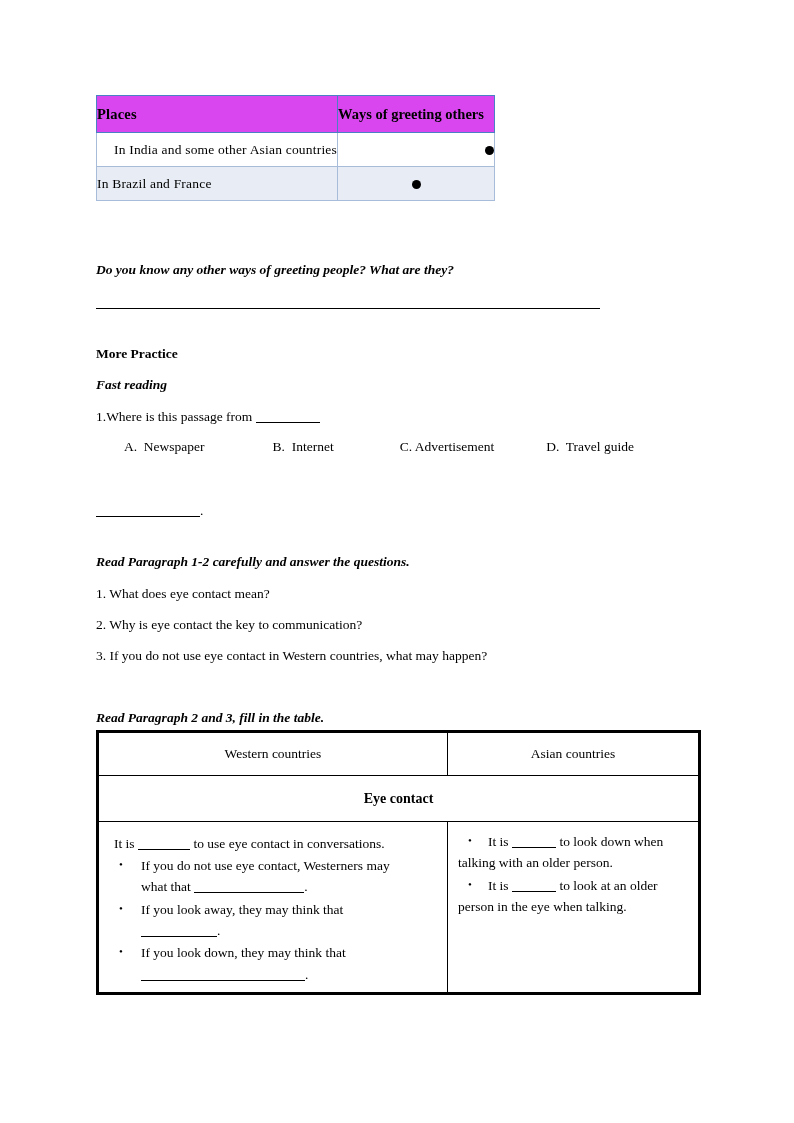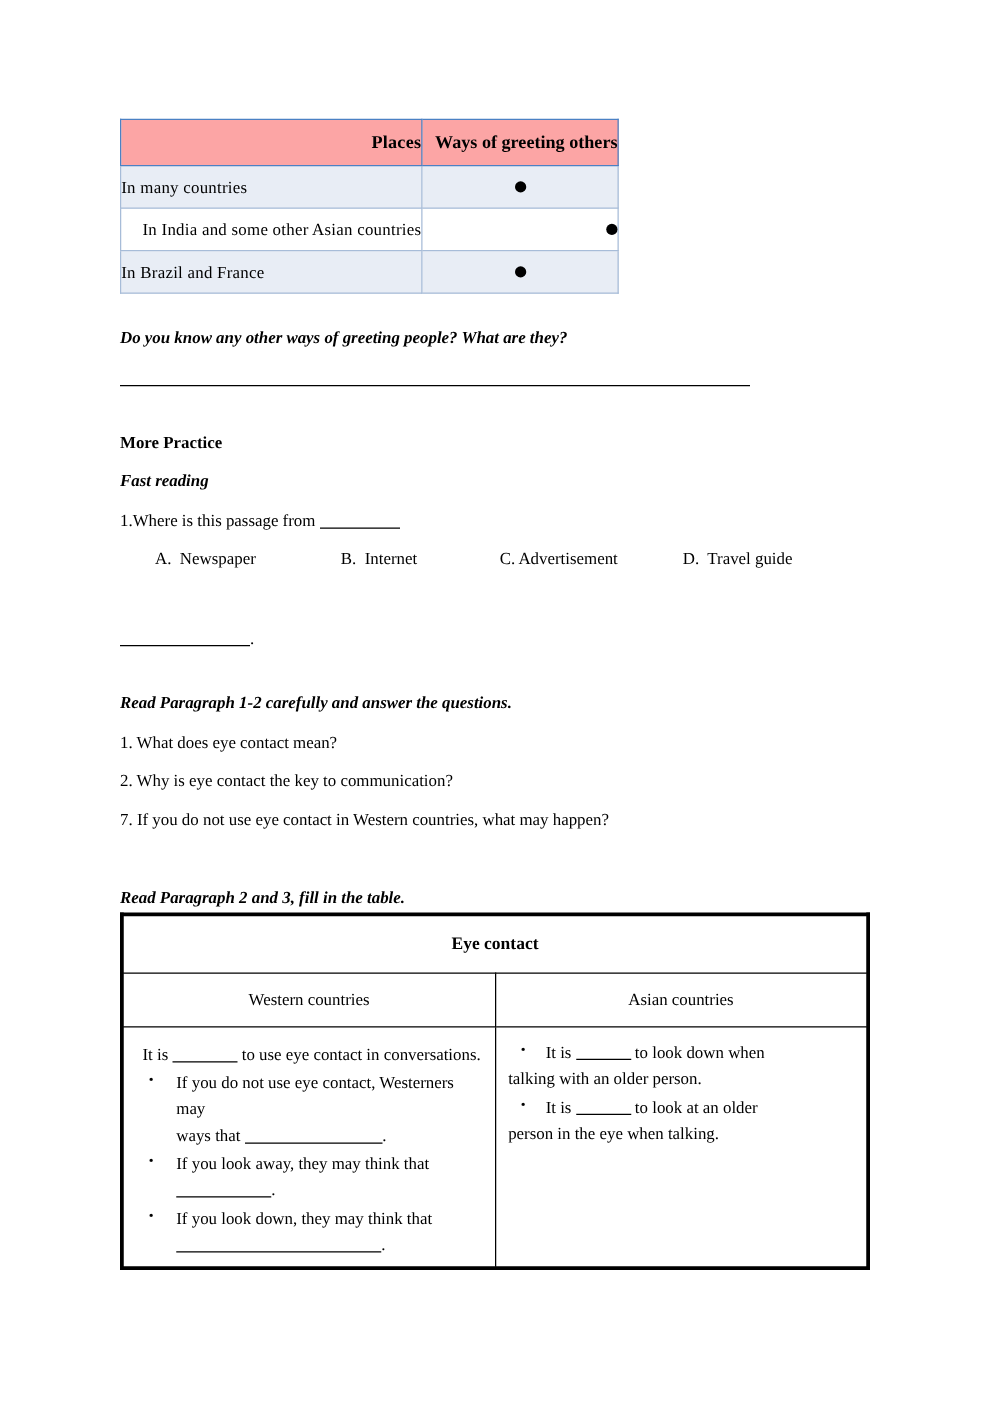--- a/index.html
+++ b/index.html
@@ -31,25 +31,25 @@
     width: 396px;
     border-collapse: collapse;
     table-layout: fixed;
   }
   .greet-table td, .greet-table th {
     border: 1px solid #a7bcd8;
     padding: 0;
     vertical-align: middle;
   }
   .greet-table thead th {
-    background: #fca5a5;
+    background: #d946ef;
     height: 36px;
     font-weight: bold;
     font-size: 14.5px;
-    text-align: right;
+    text-align: left;
     border-color: #4b81c4;
     color: #000;
   }
   .greet-table tbody tr { height: 34px; }
   .greet-table tbody tr.shade td { background: #e8edf5; }
   .greet-table tbody tr.plain td { background: #ffffff; text-align: right; }
   .cell-places {
     width: 240px;
     padding-left: 9px;
     font-size: 13.5px;
@@ -158,26 +158,20 @@
 <div class="page">
 
   <table class="greet-table">
     <thead>
       <tr>
         <th class="cell-places">Places</th>
         <th class="cell-ways">Ways of greeting others</th>
       </tr>
     </thead>
     <tbody>
-      <tr class="shade">
-        <td class="cell-places">In many countries</td>
-        <td class="cell-ways">
-          <span class="bullet-dot"></span>
-        </td>
-      </tr>
       <tr class="plain">
         <td class="cell-places">In India and some other Asian  countries</td>
         <td class="cell-ways">
           <span class="bullet-dot"></span>
         </td>
       </tr>
       <tr class="shade">
         <td class="cell-places">In Brazil  and France</td>
         <td class="cell-ways">
           <span class="bullet-dot"></span>
@@ -198,40 +192,40 @@
 
   <div class="t" style="left:124px; top:439px;"><span>A.  Newspaper</span><span style="display:inline-block;width:68px;"></span><span>B.  Internet</span><span style="display:inline-block;width:66px;"></span><span>C. Advertisement</span><span style="display:inline-block;width:52px;"></span><span>D.  Travel guide</span></div>
 
 
   <div class="t" style="left:96px; top:503px;"><span class="blank" style="width:104px;"></span><span>.</span></div>
 
   <div class="t bi" style="left:96px; top:554px; font-size:13.5px;text-align:right;">Read Paragraph 1-2 carefully and answer the questions.</div>
 
   <div class="t" style="left:96px; top:586px;">1. What does eye contact mean?</div>
   <div class="t" style="left:96px; top:617px;">2. Why is eye contact the key to communication?</div>
-  <div class="t" style="left:96px; top:648px;">7. If you do not use eye contact in Western countries, what may happen?</div>
+  <div class="t" style="left:96px; top:648px;">3. If you do not use eye contact in Western countries, what may happen?</div>
 
   <div class="t bi" style="left:96px; top:710px; font-size:13.5px;">Read Paragraph 2 and 3, fill in the table.</div>
 
   <table class="eye-table">
     <tbody>
       <tr>
-        <td class="eye-head" colspan="2">Eye contact</td>
-      </tr>
-      <tr>
         <td class="eye-sub col-w">Western countries</td>
         <td class="eye-sub col-a">Asian  countries</td>
       </tr>
       <tr>
+        <td class="eye-head" colspan="2">Eye contact</td>
+      </tr>
+      <tr>
 
         <td class="eye-body col-w">
           <div class="lead-line"><span>It is </span><span class="blank" style="width:52px;"></span><span> to use eye contact in conversations.</span></div>
 
           <ul class="dashlist">
-            <li><span>If you do not use eye contact, Westerners may</span><span class="sub-ln"><span>ways that </span><span class="blank" style="width:110px;"></span><span>.</span></span></li>
+            <li><span>If you do not use eye contact, Westerners may</span><span class="sub-ln"><span>what that </span><span class="blank" style="width:110px;"></span><span>.</span></span></li>
 
             <li><span>If you look away, they may think that</span><span class="sub-ln"><span class="blank" style="width:76px;"></span><span>.</span></span></li>
 
             <li><span>If you look  down, they may think that</span><span class="sub-ln"><span class="blank" style="width:164px;"></span><span>.</span></span></li>
           </ul>
         </td>
 
         <td class="eye-body-a col-a">
           <ul class="dashlist asian">
             <li><span>It is </span><span class="blank" style="width:44px;"></span><span> to look  down when</span><span class="sub-ln" style="margin-left:-30px;">talking  with an older person.</span></li>

